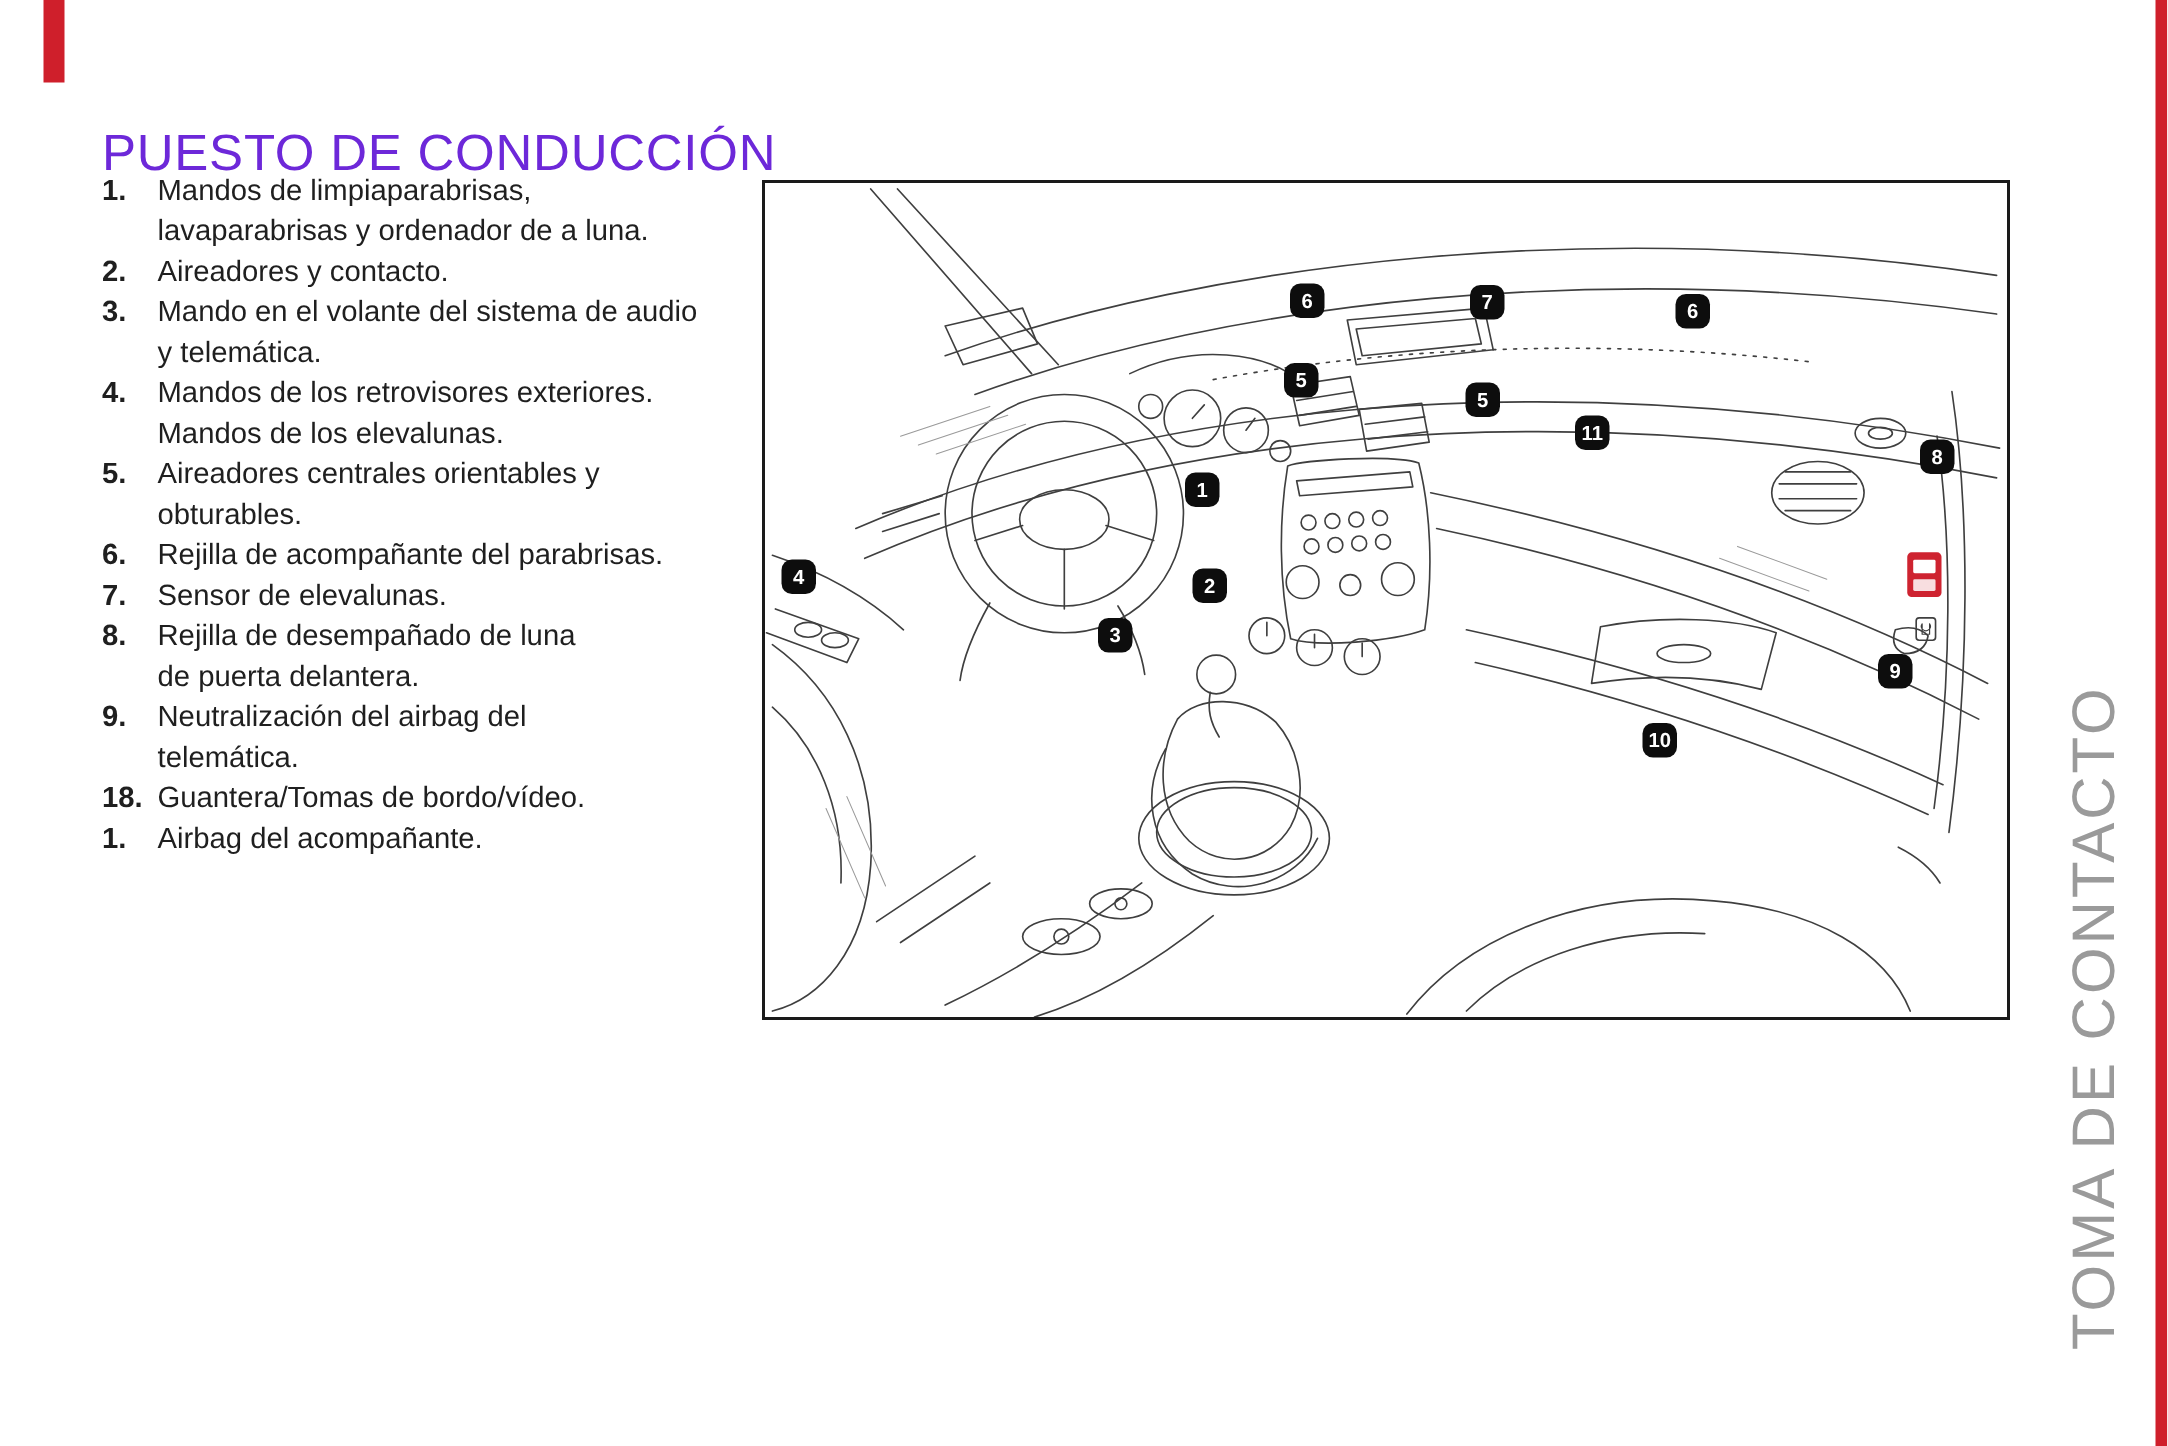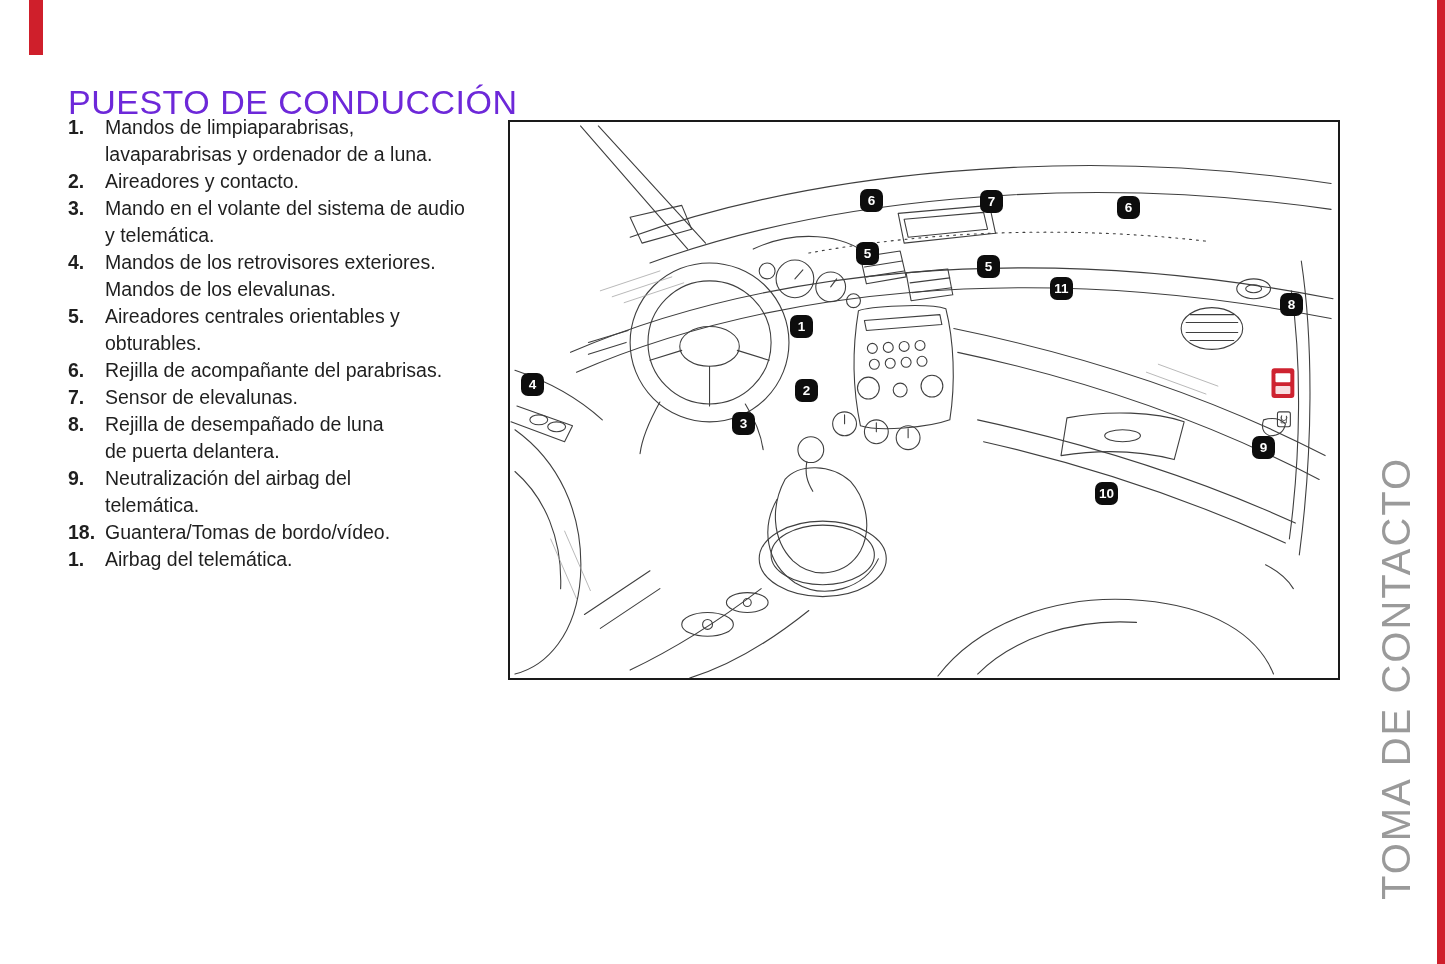--- a/index.html
+++ b/index.html
@@ -105,21 +105,21 @@
         <span class="num">9.</span>
         <span class="txt">Neutralización del airbag del
 telemática.</span>
       </div>
     <div class="item">
         <span class="num">18.</span>
         <span class="txt">Guantera/Tomas de bordo/vídeo.</span>
       </div>
     <div class="item">
         <span class="num">1.</span>
-        <span class="txt">Airbag del telemática.</span>
+        <span class="txt">Airbag del acompañante.</span>
       </div>
   </div>
 
   <div class="diagram">
 
     <svg viewBox="0 0 832 560" width="828" height="556" fill="none" stroke="#3f3f3f" stroke-width="1.1" stroke-linecap="round" stroke-linejoin="round">
 
       <path d="M70,4 L178,128"></path>
       <path d="M88,4 L196,122"></path>
 

